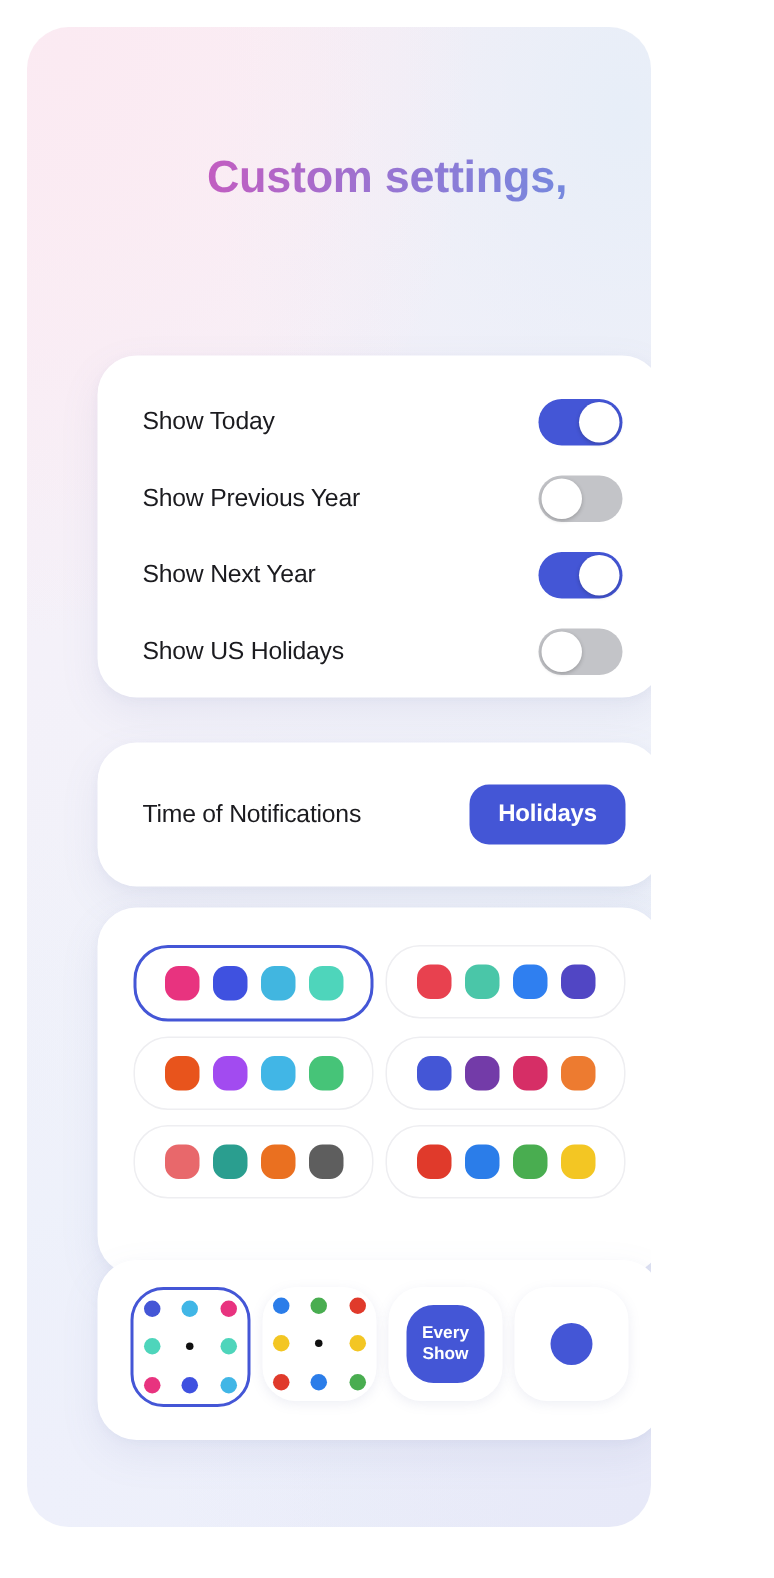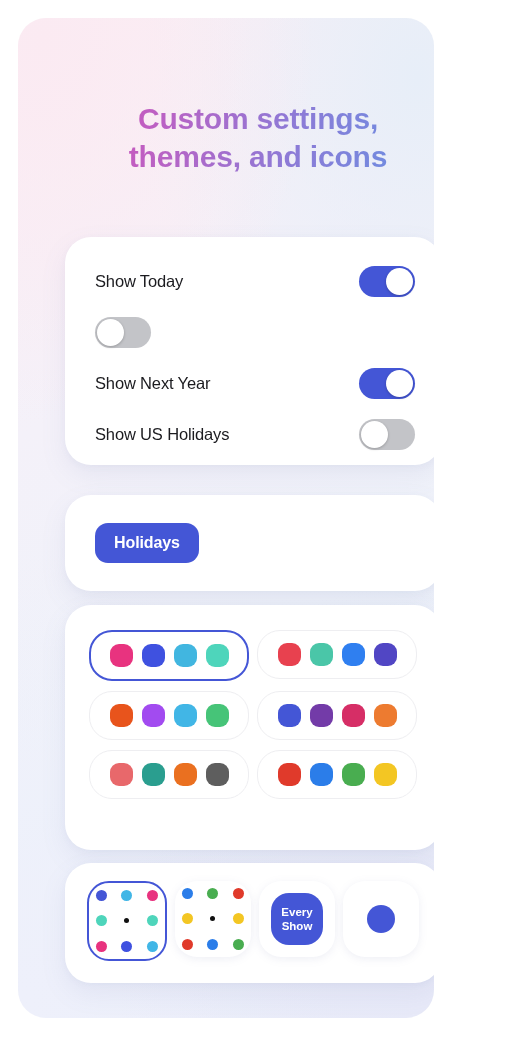--- a/index.html
+++ b/index.html
@@ -57,21 +57,21 @@
     width: 376px;
     background: #ffffff;
     border-radius: 26px;
     box-shadow: 0 10px 26px rgba(120, 128, 180, 0.10),
                 0 2px 6px rgba(120, 128, 180, 0.06);
   }
 
   #settings-card { top: 219px; height: 228px; }
   #notifications-card { top: 477px; height: 96px; }
   #themes-card { top: 587px; height: 245px; }
-  #icons-card { top: 845px; height: 120px; }
+  #icons-card { top: 822px; height: 120px; }
 
   
   .setting-row {
     position: absolute;
     left: 30px;
     right: 26px;
     height: 44px;
     display: flex;
     align-items: center;
     justify-content: space-between;
@@ -229,51 +229,52 @@
     background: #4456d6;
   }
 </style>
 </head>
 <body>
 
 <div id="phone-frame">
 
   <div id="heading">
     <span class="line">Custom settings,</span>
-    <span class="line">themes, and icons</span>
   </div>
 
   <div class="card" id="settings-card">
       <div class="setting-row" style="top: 22px;">
         <span class="setting-label">Show Today</span>
         <div class="toggle on">
           <div class="knob"></div>
         </div>
       </div>
       <div class="setting-row" style="top: 73px;">
+        <span class="setting-label">Show Previous Year</span>
         <div class="toggle off">
           <div class="knob"></div>
         </div>
       </div>
       <div class="setting-row" style="top: 175px;">
         <span class="setting-label">Show US Holidays</span>
         <div class="toggle off">
           <div class="knob"></div>
         </div>
       </div>
       <div class="setting-row" style="top: 124px;">
         <span class="setting-label">Show Next Year</span>
         <div class="toggle on">
           <div class="knob"></div>
         </div>
       </div>
     </div>
 
   <div class="card" id="notifications-card">
     <div id="notif-row">
+      <span id="notif-label">Time of Notifications</span>
       <button id="notif-value-button">Holidays</button>
     </div>
   </div>
 
   <div class="card" id="themes-card">
     <div id="theme-grid">
         <div class="theme-swatch selected">
           <span class="theme-dot" style="background: rgb(232, 51, 127);"></span>
           <span class="theme-dot" style="background: rgb(63, 81, 224);"></span>
           <span class="theme-dot" style="background: rgb(65, 182, 224);"></span>

